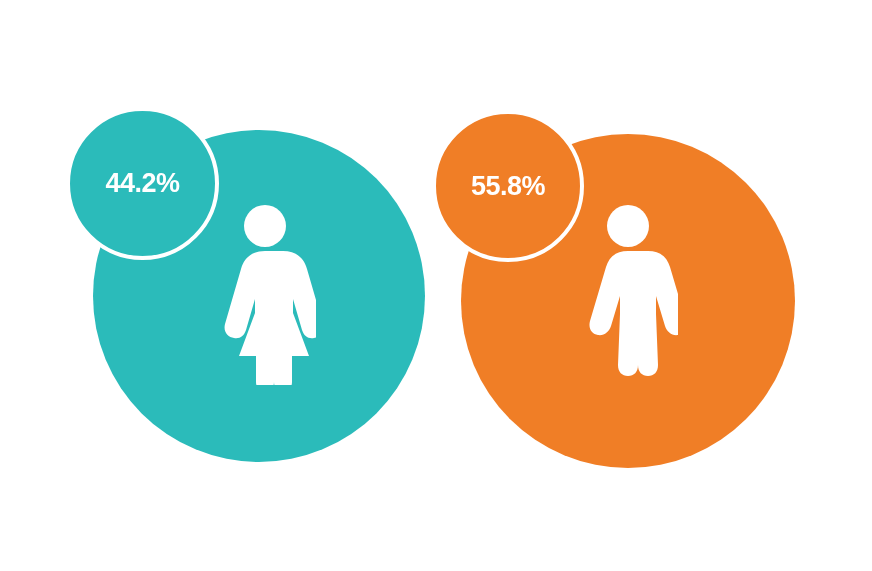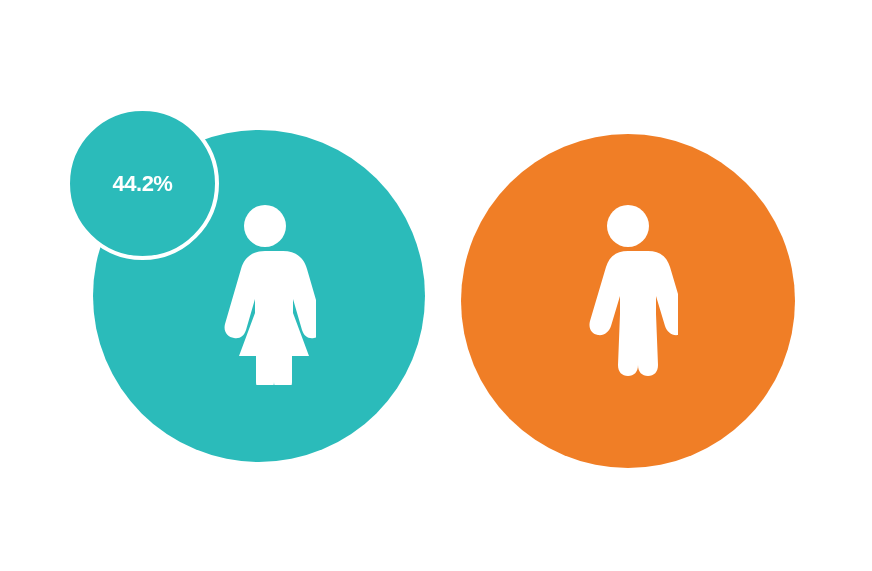--- a/index.html
+++ b/index.html
@@ -39,21 +39,21 @@
     box-sizing: border-box;
     border: 4px solid #ffffff;
     display: flex;
     align-items: center;
     justify-content: center;
   }
   .badge-label {
     color: #ffffff;
     font-family: "Liberation Sans", sans-serif;
     font-weight: bold;
-    font-size: 22px;
+    font-size: 27px;
     letter-spacing: -0.5px;
     line-height: 1;
     white-space: nowrap;
     user-select: none;
   }
 
   
   #female-main-circle {
     left: 93px;
     top: 130px;
@@ -163,16 +163,19 @@
         l -2 -51
         l 0 -18
         l 9 30
         c 2 6 7 10 13 9
         c 6 -1 10 -6 8 -14
         l -16 -54
         c -3 -10 -10 -16 -22 -16
         z"></path>
     </svg>
 
+    <div class="badge" id="male-badge" style="background:#f07e26;">
+      <span class="badge-label">55.8%</span>
+    </div>
 
   </div>
 
 </div>
 
 </body></html>

